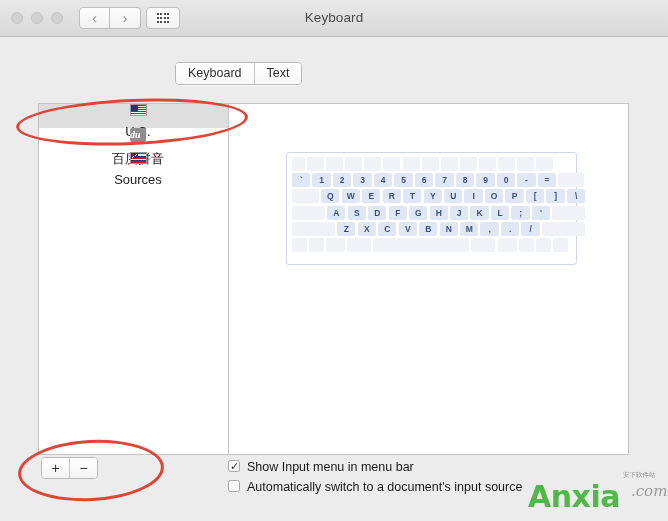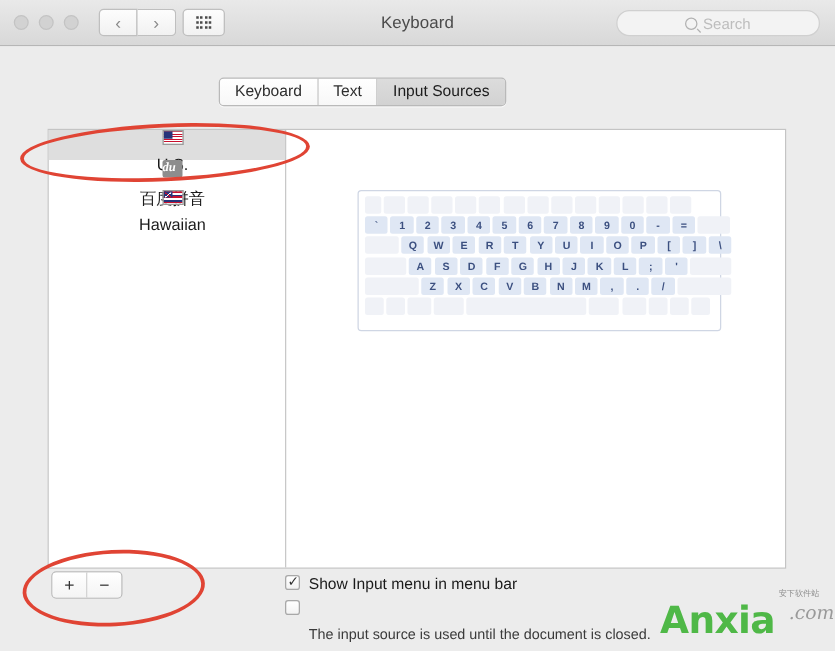--- a/index.html
+++ b/index.html
@@ -415,49 +415,44 @@
           <i></i>
           <i></i>
           <i></i>
           <i></i>
           <i></i>
       </span>
     </div>
 
     <div class="wintitle">Keyboard</div>
 
-    <div class="searchfield">
-      <span class="mag"></span>
-      <span class="ph">Search</span>
-    </div>
   </div>
 
   <div class="tabbar">
     <div class="tabs">
       <div class="tab">Keyboard</div>
       <div class="tab">Text</div>
-      <div class="tab active">Input Sources</div>
     </div>
   </div>
 
   <div class="panel">
     <div class="panel-divider"></div>
 
     <div class="srclist">
       <div class="srcrow selected">
         <span class="flag us"></span>
         <span>U.S.</span>
       </div>
       <div class="srcrow">
         <span class="duicon">du</span>
         <span>百度拼音</span>
       </div>
       <div class="srcrow">
         <span class="flag hawaii"></span>
-        <span>Hawaiian</span>
+        <span>Sources</span>
       </div>
     </div>
 
     <div class="kbpreview">
 
       <div class="kbrow">
         <span class="key blank" style="width:13px"></span>
         <span class="key blank" style="width:17px"></span>
         <span class="key blank" style="width:17px"></span>
         <span class="key blank" style="width:17px"></span>
@@ -559,22 +554,22 @@
     <div class="arbtn">−</div>
   </div>
 
   <div class="opts">
     <div class="optrow">
       <span class="cbox checked"></span>
       <span>Show Input menu in menu bar</span>
     </div>
     <div class="optrow">
       <span class="cbox"></span>
-    </div>
-    <div class="opthint">The input source is used until the document is closed.</div>
+      <span>Automatically switch to a document's input source</span>
+    </div>
   </div>
 
   <div class="annot list"></div>
   <div class="annot addrm"></div>
 
   <div class="watermark">
     <span class="wm-main">Anxia</span>
     <span class="wm-right">
       <span class="wm-cn">安下软件站</span>
       <span class="wm-com">.com</span>

